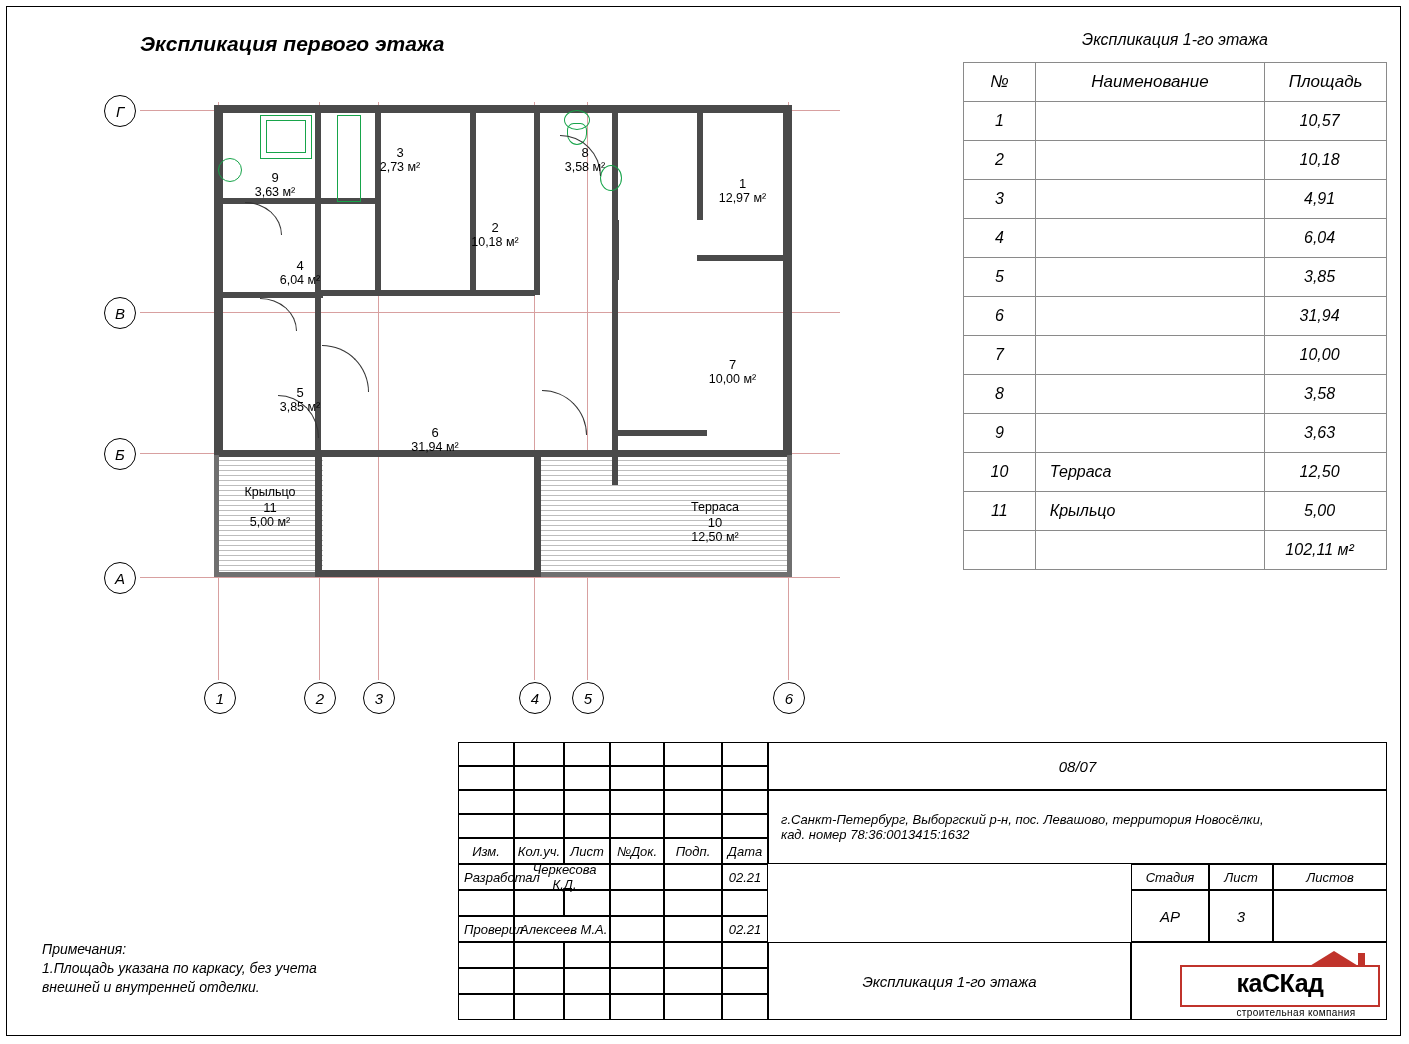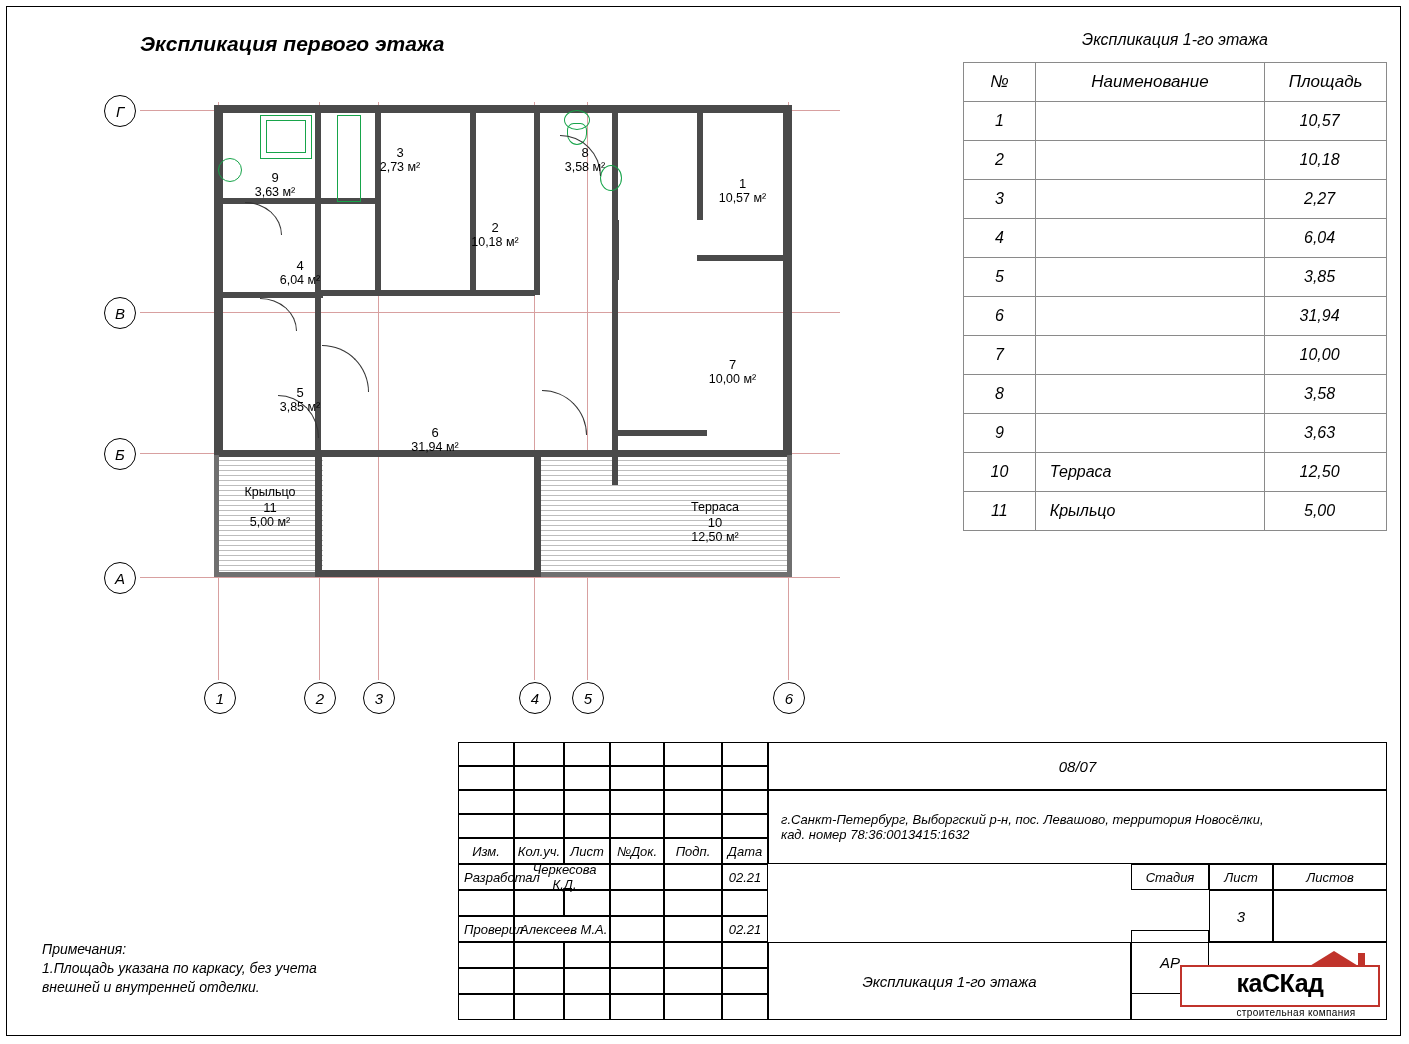--- a/index.html
+++ b/index.html
@@ -175,21 +175,21 @@
   <div class="roomlbl" style="left:265px;top:65px;width:70px;">
     <div class="roomnum">3</div>
     <div>2,73 м²</div>
   </div>
   <div class="roomlbl" style="left:440px;top:65px;width:90px;">
     <div class="roomnum">8</div>
     <div>3,58 м²</div>
   </div>
   <div class="roomlbl" style="left:590px;top:96px;width:105px;">
     <div class="roomnum">1</div>
-    <div>10,57 м²</div>
+    <div>12,97 м²</div>
   </div>
   <div class="roomlbl" style="left:345px;top:140px;width:100px;">
     <div class="roomnum">2</div>
     <div>10,18 м²</div>
   </div>
   <div class="roomlbl" style="left:150px;top:178px;width:100px;">
     <div class="roomnum">4</div>
     <div>6,04 м²</div>
   </div>
   <div class="roomlbl" style="left:150px;top:305px;width:100px;">
@@ -237,21 +237,21 @@
         <td class="area">10,57</td>
       </tr>
   <tr>
         <td>2</td>
         <td class="name"></td>
         <td class="area">10,18</td>
       </tr>
   <tr>
         <td>3</td>
         <td class="name"></td>
-        <td class="area">2,27</td>
+        <td class="area">4,91</td>
       </tr>
   <tr>
         <td>4</td>
         <td class="name"></td>
         <td class="area">6,04</td>
       </tr>
   <tr>
         <td>5</td>
         <td class="name"></td>
         <td class="area">3,85</td>
@@ -279,20 +279,25 @@
   <tr>
         <td>10</td>
         <td class="name">Терраса</td>
         <td class="area">12,50</td>
       </tr>
   <tr>
         <td>11</td>
         <td class="name">Крыльцо</td>
         <td class="area">5,00</td>
       </tr>
+  <tr>
+    <td></td>
+    <td></td>
+    <td class="area">102,11 м²</td>
+  </tr>
 </tbody>
   </table>
 
 <div class="stamp">
 
   <div class="cell" style="left:0;top:0;width:56px;height:24px;"></div>
   <div class="cell" style="left:56px;top:0;width:50px;height:24px;"></div>
   <div class="cell" style="left:106px;top:0;width:46px;height:24px;"></div>
   <div class="cell" style="left:152px;top:0;width:54px;height:24px;"></div>
   <div class="cell" style="left:206px;top:0;width:58px;height:24px;"></div>
@@ -372,21 +377,21 @@
     <span>г.Санкт-Петербург, Выборгский р-н, пос. Левашово, территория Новосёлки,</span>
     <span>кад. номер 78:36:0013415:1632</span>
   </div>
 
   <div class="cell big" style="left:310px;top:200px;width:363px;height:78px;">Экспликация 1-го этажа</div>
 
   <div class="cell" style="left:673px;top:122px;width:78px;height:26px;">Стадия</div>
   <div class="cell" style="left:751px;top:122px;width:64px;height:26px;">Лист</div>
   <div class="cell" style="left:815px;top:122px;width:114px;height:26px;">Листов</div>
 
-  <div class="cell big" style="left:673px;top:148px;width:78px;height:64px;margin-top:40px;">АР</div>
+  <div class="cell big" style="left:673px;top:148px;width:78px;height:52px;">АР</div>
   <div class="cell big" style="left:751px;top:148px;width:64px;height:52px;">3</div>
   <div class="cell big" style="left:815px;top:148px;width:114px;height:52px;"></div>
 
   <div class="cell" style="left:673px;top:200px;width:256px;height:78px;"></div>
 </div>
 
 <div class="logo">
   <div class="roof"></div>
   <div class="chim"></div>
   <div class="box"></div>

